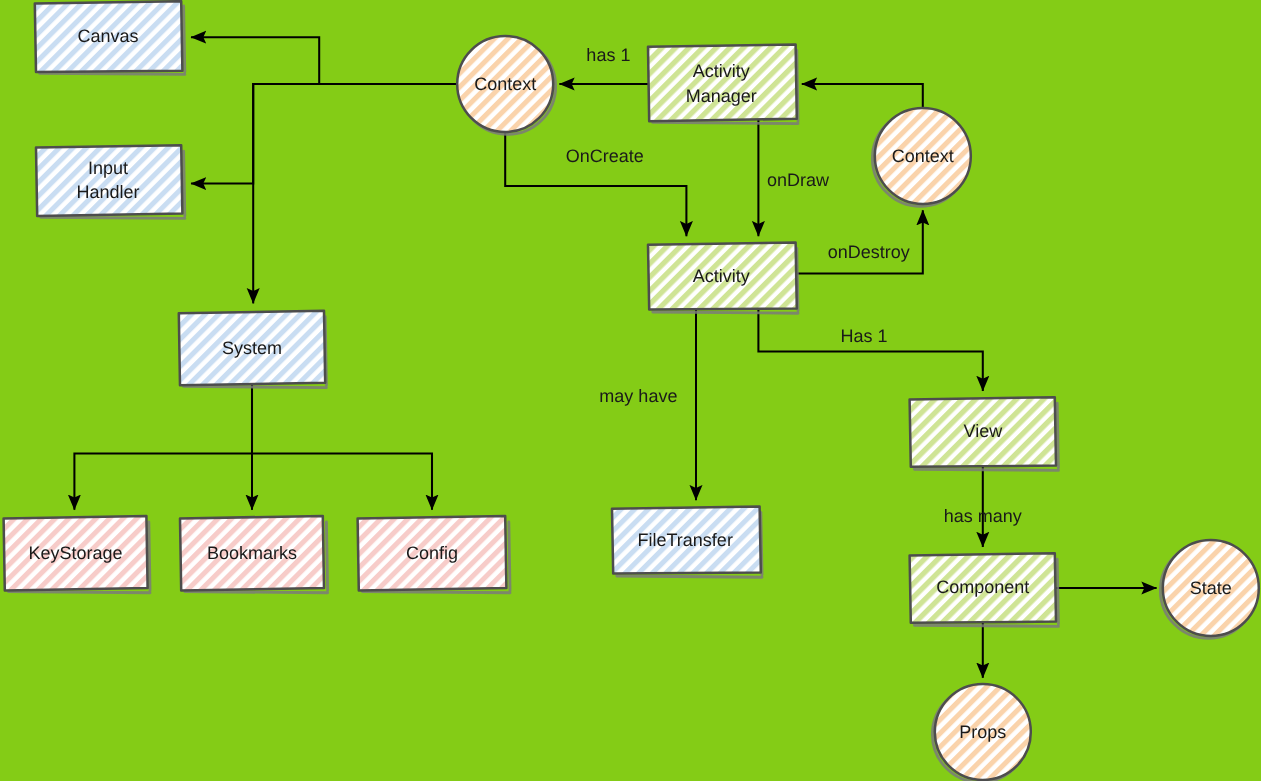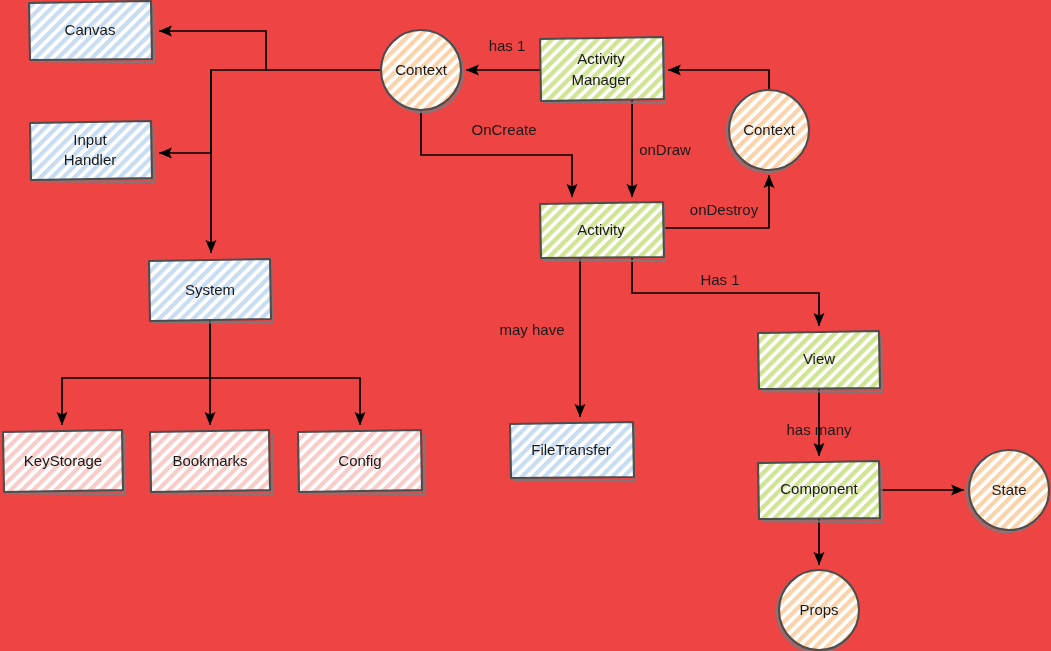--- a/index.html
+++ b/index.html
@@ -8,21 +8,21 @@
     padding: 0;
     background: #ffffff;
   }
   body {
     font-family: "Liberation Sans", sans-serif;
   }
   #canvas-root {
     position: relative;
     width: 1051px;
     height: 651px;
-    background: #ef4444;
+    background: #84cc16;
     overflow: hidden;
   }
   #diagram-svg {
     position: absolute;
     top: 0;
     left: 0;
     width: 1051px;
     height: 651px;
   }
   .node-label {

